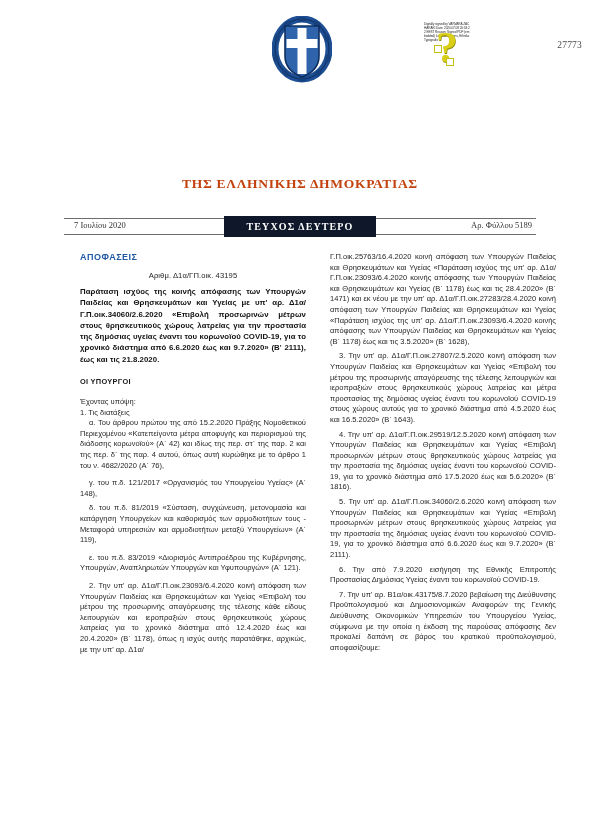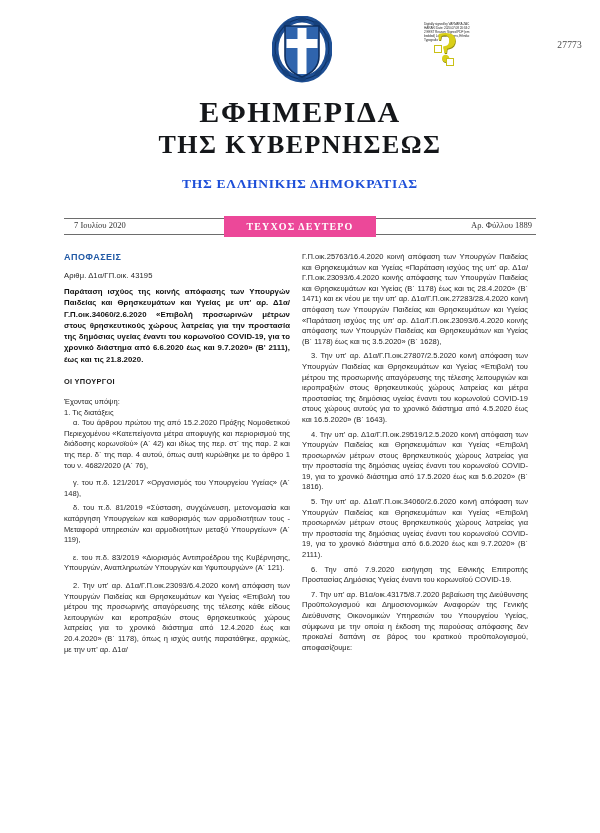--- a/index.html
+++ b/index.html
@@ -110,21 +110,21 @@
   .title-sub {
     position: absolute;
     top: 176px;
     left: 0;
     width: 600px;
     text-align: center;
     font-family: "Liberation Serif", serif;
     font-weight: bold;
     font-size: 13.5px;
     letter-spacing: 0.7px;
-    color: #1d4ed8;
+    color: #c2410c;
   }
 
   
   .infobar {
     position: absolute;
     top: 218px;
     left: 64px;
     width: 472px;
     height: 17px;
   }
@@ -138,21 +138,21 @@
   .infobar .rule.bot { bottom: 0; }
   .infobar .issue {
     position: absolute;
     left: 50%;
     top: -2px;
     transform: translateX(-50%);
     width: 152px;
     height: 21px;
     line-height: 21px;
     text-align: center;
-    background: #ec4899;
+    background: #0f172a;
     color: #ffffff;
     font-family: "Liberation Serif", serif;
     font-weight: bold;
     font-size: 10px;
     letter-spacing: 1.1px;
   }
   .infobar .date {
     position: absolute;
     left: 10px;
     top: 2px;
@@ -166,41 +166,42 @@
     top: 2px;
     font-size: 8.5px;
     color: #333333;
     font-family: "Liberation Serif", serif;
   }
 
   
   .columns {
     position: absolute;
     top: 252px;
-    left: 64px;
+    left: 80px;
     width: 476px;
     display: flex;
-    gap: 12px;
+    gap: 24px;
   }
   .col {
     width: 226px;
   }
 
   .sec-head {
     color: #2159a5;
     font-weight: bold;
     font-size: 9px;
     letter-spacing: 0.5px;
     margin: 0 0 9px 0;
   }
   .arithm {
     font-size: 7.6px;
     color: #242424;
     margin: 0 0 6px 0;
     letter-spacing: 0.1px;
+    text-align: center;
   }
   .lede {
     font-size: 7.8px;
     line-height: 11.3px;
     font-weight: bold;
     color: #111111;
     margin: 0 0 11px 0;
     text-align: justify;
     letter-spacing: 0.05px;
   }
@@ -263,34 +264,30 @@
 
     <div class="sig-stamp">
       <div class="sig-lines">Digitally signed by VARVARA ZACHARAKI Date: 2020.07.08 20:34:22 EEST Reason: Signed PDF (embedded) Location: Athens, Ethniko Typografio</div>
       <div class="qmark">?</div>
       <div class="sqr" style="left:10px;  top:23px;"></div>
       <div class="sqr" style="left:22px;  top:36px;"></div>
     </div>
 
     <div class="page-no">27773</div>
 
-    <div class="title-main">
-      <span>ΕΦΗΜΕΡΙΔΑ</span>
-      <span class="line2">ΤΗΣ ΚΥΒΕΡΝΗΣΕΩΣ</span>
-    </div>
 
     <div class="title-sub">ΤΗΣ ΕΛΛΗΝΙΚΗΣ ΔΗΜΟΚΡΑΤΙΑΣ</div>
   </div>
 
   <div class="infobar">
     <div class="rule top"></div>
     <div class="rule bot"></div>
     <div class="date">7 Ιουλίου 2020</div>
     <div class="issue">ΤΕΥΧΟΣ ΔΕΥΤΕΡΟ</div>
-    <div class="sheet">Αρ. Φύλλου 1889</div>
+    <div class="sheet">Αρ. Φύλλου 5189</div>
   </div>
 
   <div class="columns">
 
     <div class="col">
 
       <div class="sec-head">ΑΠΟΦΑΣΕΙΣ</div>
 
       <div class="arithm">Αριθμ. Δ1α/ΓΠ.οικ. 43195</div>
 

